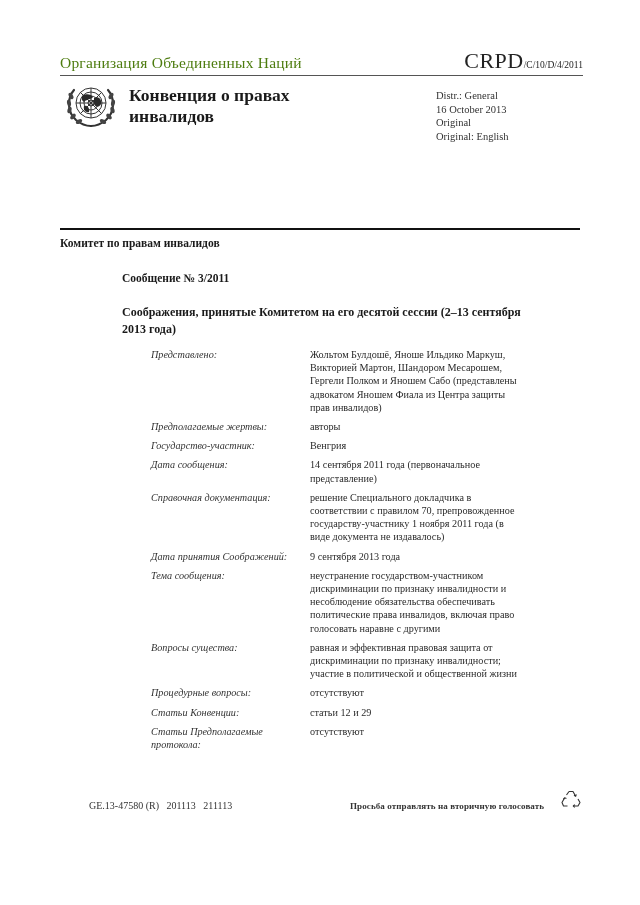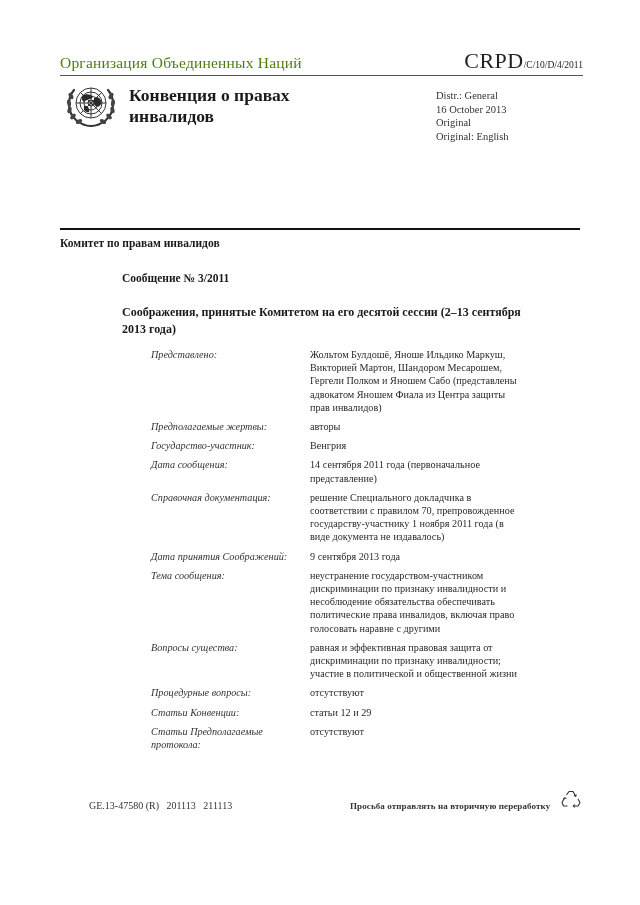--- a/index.html
+++ b/index.html
@@ -190,21 +190,21 @@
       <div class="meta-label">Статьи Конвенции:</div>
       <div class="meta-value">статьи 12 и 29</div>
     </div>
     <div class="meta-row">
       <div class="meta-label">Статьи Предполагаемые протокола:</div>
       <div class="meta-value">отсутствуют</div>
     </div>
   </div>
 
   <div class="footer-id">GE.13-47580 (R)   201113   211113</div>
-  <div class="recycle-text">Просьба отправлять на вторичную переработку</div>
+  <div class="recycle-text">Просьба отправлять на вторичную голосовать</div>
 
   <svg class="recycle-icon" viewBox="0 0 20 20">
     <g fill="none" stroke="#333" stroke-width="1.1" stroke-linejoin="round">
       <path d="M8 2.5 L12 2.5 L14.5 7"></path>
       <path d="M13 6.2 L14.7 7.3 L15.3 5.3"></path>
       <path d="M17 10 L19 13.5 L17 17 L12.5 17"></path>
       <path d="M13.8 15.6 L12.3 17 L13.8 18.4"></path>
       <path d="M6.5 17 L2.5 17 L1 13.5 L3.5 9"></path>
       <path d="M2.4 10.4 L3.6 8.8 L5.4 9.6"></path>
       <path d="M5.5 6 L8 2.5"></path>

